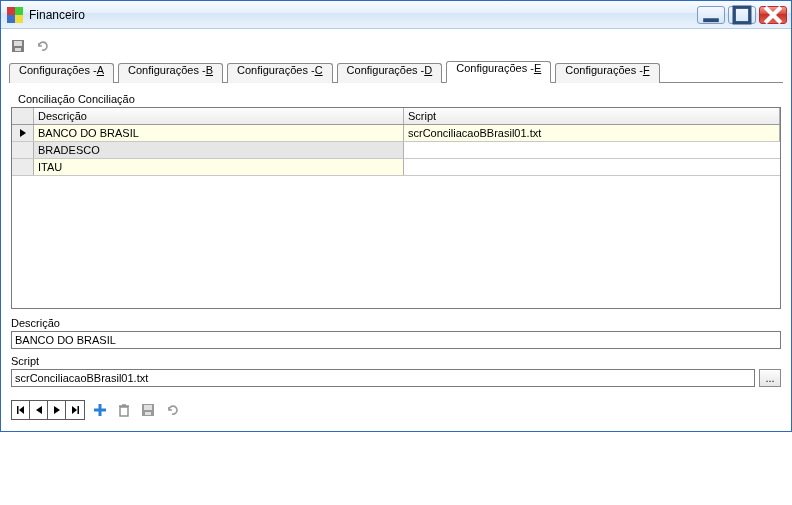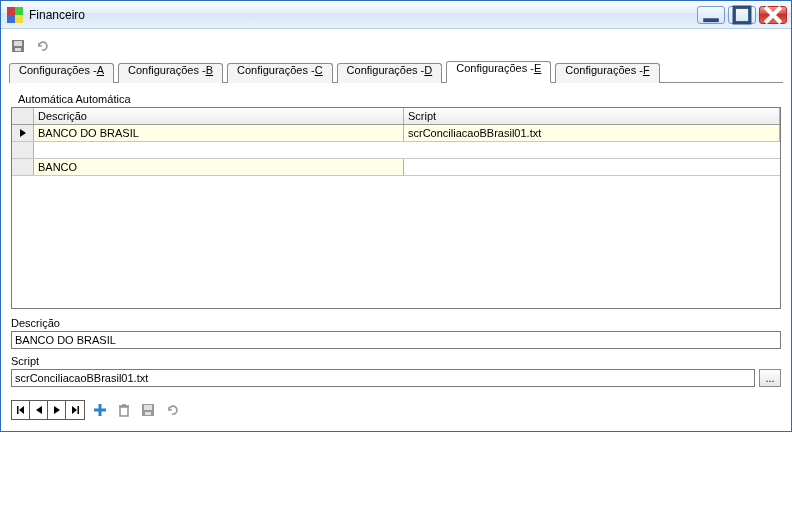--- a/index.html
+++ b/index.html
@@ -258,42 +258,43 @@
           <span>Configurações - </span>
           <span class="accesskey">E</span>
         </div>
       <div class="tab">
           <span>Configurações - </span>
           <span class="accesskey">F</span>
         </div>
     </div>
 
     <div style="flex:1; display:flex; flex-direction:column; padding:10px 2px 2px 2px;">
-      <div class="group-legend" style="position:relative; top:0; left:4px; margin-bottom:2px;">Automática Automática</div>
+      <div class="group-legend" style="position:relative; top:0; left:4px; margin-bottom:2px;">Conciliação Conciliação</div>
 
       <div class="grid-wrap">
         <div class="grid-head">
           <div class="gc sel"></div>
           <div class="gc c1">Descrição</div>
           <div class="gc c2">Script</div>
         </div>
         <div class="grid-body">
           <div class="grid-row">
             <div class="gc sel">
                 <div class="row-pointer"></div>
               </div>
             <div class="gc c1">BANCO DO BRASIL</div>
             <div class="gc c2">scrConciliacaoBBrasil01.txt</div>
           </div>
           <div class="grid-row alt">
             <div class="gc sel"></div>
+            <div class="gc c1">BRADESCO</div>
           </div>
           <div class="grid-row">
             <div class="gc sel"></div>
-            <div class="gc c1">BANCO</div>
+            <div class="gc c1">ITAU</div>
           </div>
         </div>
       </div>
 
       <div class="field">
         <label>Descrição</label>
         <div class="field-row">
           <input class="txt" type="text" value="BANCO DO BRASIL" style="">
         </div>
       </div>

